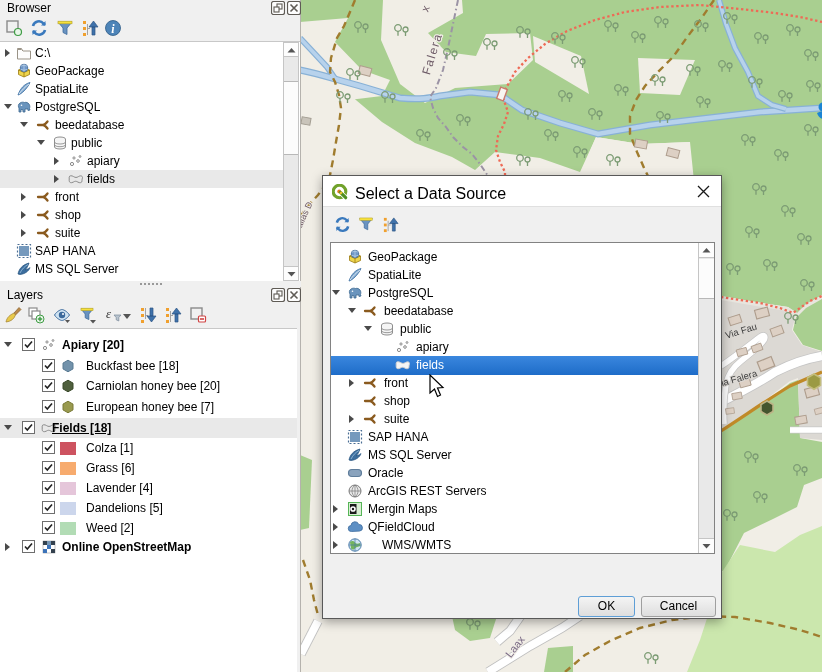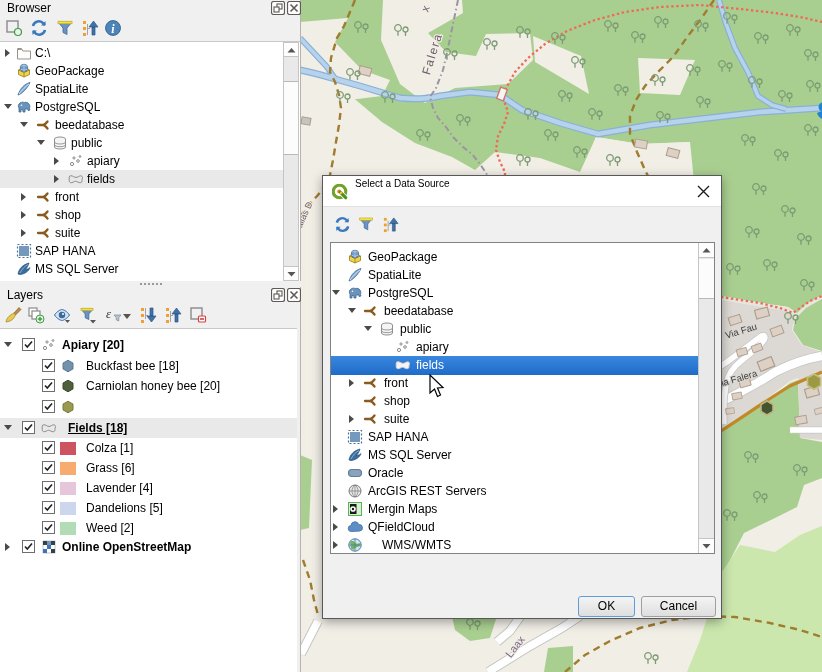--- a/index.html
+++ b/index.html
@@ -396,30 +396,31 @@
     </svg>
 <div class="lrow" style="left:86px;top:376px">Carniolan honey bee [20]</div>
 <div class="cb" style="left:42px;top:400px">
       <svg width="11" height="11" viewBox="0 0 11 11">
         <path d="M2,5.5 L4.3,8 L9,2.5" fill="none" stroke="#222" stroke-width="1.6"></path>
       </svg>
     </div>
 <svg class="ticon" style="left:61px;top:400px" width="14" height="14" viewBox="0 0 14 14">
       <path d="M7,1.2 l5,2.9 v5.8 l-5,2.9 -5,-2.9 v-5.8 Z" fill="#999a4f" stroke="#7a7b38" stroke-width="1"></path>
     </svg>
+<div class="lrow" style="left:86px;top:397px">European honey bee [7]</div>
 <div class="arr arrD" style="left:4px;top:425px"></div>
 <div class="cb" style="left:22px;top:421px">
       <svg width="11" height="11" viewBox="0 0 11 11">
         <path d="M2,5.5 L4.3,8 L9,2.5" fill="none" stroke="#222" stroke-width="1.6"></path>
       </svg>
     </div>
 <svg class="ticon" style="left:41px;top:420px" width="16" height="16" viewBox="0 0 16 16">
       <path d="M1.2,6.2 C1.2,4.4 3.8,4.4 5.6,5.6 C7.3,6.7 8.7,6.7 10.4,5.6 C12.8,4.1 15,5 14.4,7.2 C14,8.7 14,9.1 14,10.1 C14,11.8 11.6,12.2 9.9,11.1 C8.2,10 7,10 5.3,11.1 C3.2,12.4 0.8,11.5 1.2,9.4 Z" fill="#e8e8e8" stroke="#8a8a8a" stroke-width="1"></path>
     </svg>
-<div class="lrow" style="left:68px;top:418px"><b style="text-decoration:underline">Fields [18]</b></div>
+<div class="lrow" style="left:52px;top:418px"><b style="text-decoration:underline">Fields [18]</b></div>
 <div class="cb" style="left:42px;top:441px">
       <svg width="11" height="11" viewBox="0 0 11 11">
         <path d="M2,5.5 L4.3,8 L9,2.5" fill="none" stroke="#222" stroke-width="1.6"></path>
       </svg>
     </div>
 <div class="abs" style="left:60px;top:442px;width:16px;height:13px;background:#cd5360"></div>
 <div class="lrow" style="left:86px;top:438px">Colza [1]</div>
 <div class="cb" style="left:42px;top:461px">
       <svg width="11" height="11" viewBox="0 0 11 11">
         <path d="M2,5.5 L4.3,8 L9,2.5" fill="none" stroke="#222" stroke-width="1.6"></path>
@@ -467,21 +468,21 @@
 </div>
 <div class="abs" style="left:322px;top:175px;width:400px;height:444px;background:#f0f0f0;border:1px solid #585858;box-shadow:0 3px 10px rgba(0,0,0,0.35)">
 <div class="abs" style="left:0;top:0;width:398px;height:31px;background:#ffffff;border-bottom:1px solid #e0e0e0"></div>
 <svg class="abs" style="left:9px;top:8px" width="16" height="16" viewBox="0 0 16 16">
 <circle cx="7.5" cy="7.5" r="6.3" fill="none" stroke="#71a22b" stroke-width="3.1"></circle>
 <circle cx="7.2" cy="7.5" r="1.9" fill="#e07c1f"></circle>
 <path d="M8,8 L14,14" stroke="#fff" stroke-width="4.6"></path>
 <path d="M8.4,8.4 L13.7,13.7" stroke="#4e8e22" stroke-width="3.2" stroke-linecap="round"></path>
 <path d="M8.2,8.2 l1.5,1.5" stroke="#f0c330" stroke-width="3"></path>
 </svg>
-<div class="abs" style="left:32px;top:2px;font-size:10px;color:#000">Select a Data Source</div>
+<div class="abs" style="left:32px;top:9px;font-size:16px;color:#000">Select a Data Source</div>
 <svg class="abs" style="left:374px;top:9px" width="13" height="13">
       <path d="M1,1 L12,12 M12,1 L1,12" stroke="#1a1a1a" stroke-width="1.3"></path>
     </svg>
 <svg class="abs" style="left:11px;top:40px" width="17" height="17" viewBox="0 0 18 18">
       <path d="M3,7 A6,6 0 0 1 13.5,4.5 L15,6" fill="none" stroke="#3a79bd" stroke-width="2.6"></path>
       <path d="M15.5,2 L15.5,6.5 L11,6.5 Z" fill="#3a79bd"></path>
       <path d="M15,11 A6,6 0 0 1 4.5,13.5 L3,12" fill="none" stroke="#3a79bd" stroke-width="2.6"></path>
       <path d="M2.5,16 L2.5,11.5 L7,11.5 Z" fill="#3a79bd"></path>
     </svg>
 <svg class="abs" style="left:35px;top:40px" width="16" height="16" viewBox="0 0 18 18">

